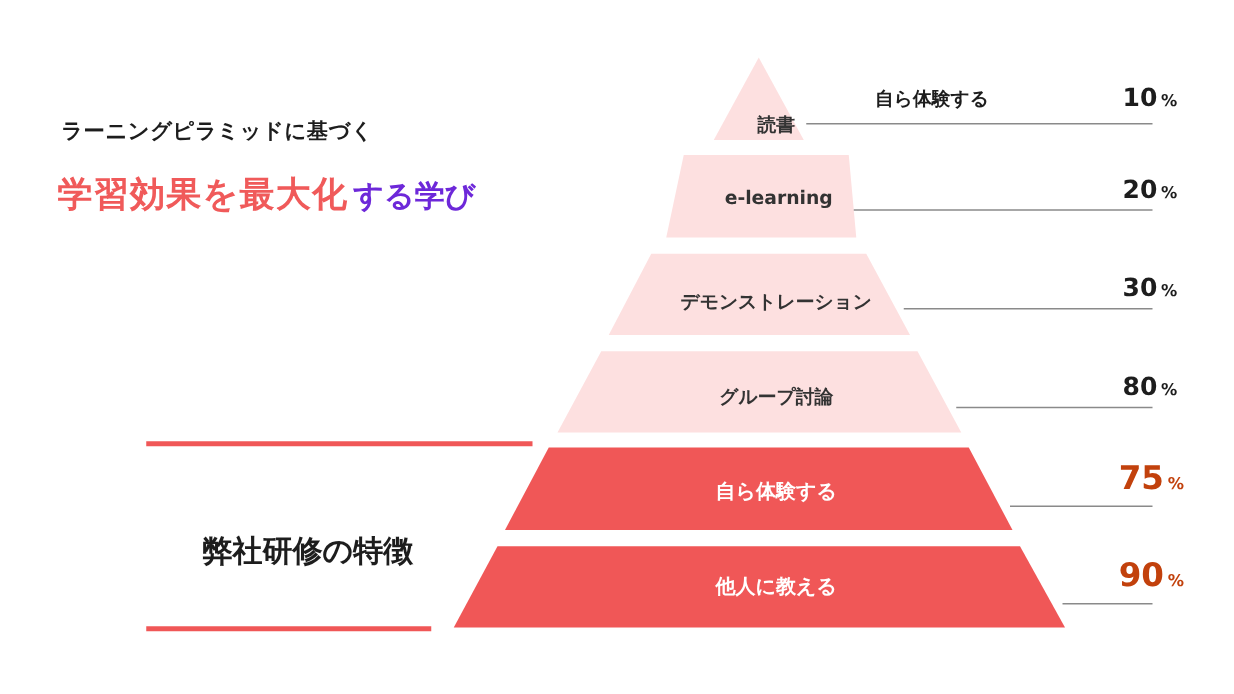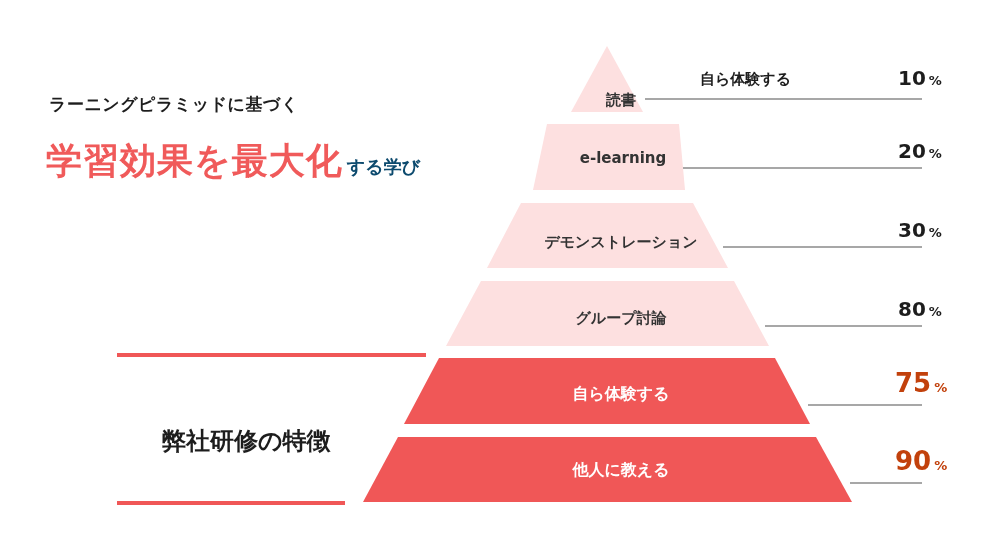--- a/index.html
+++ b/index.html
@@ -1,22 +1,22 @@
 <!DOCTYPE html>
 <html><head>
 <meta charset="utf-8">
 <style>
   html, body { margin: 0; padding: 0; background: #ffffff; }
   body { width: 987px; height: 555px; position: relative; overflow: hidden;
          font-family: "DejaVu Sans", "Liberation Sans", sans-serif; color: #222; }
   .abs { position: absolute; }
   .subtitle { left: 49px; top: 93px; font-size: 17px; font-weight: bold; color: #1d1d1d; letter-spacing: 0.5px; }
   .headline { left: 46px; top: 137px; white-space: nowrap; }
-  .headline .em { font-size: 36px; font-weight: bold; color: #f05a5a; letter-spacing: 1px; }
-  .headline .rest { font-size: 18px; font-weight: bold; color: #0c4a6e; margin-left: 4px; }
+  .headline .em { font-size: 28px; font-weight: bold; color: #f05a5a; letter-spacing: 1px; }
+  .headline .rest { font-size: 24px; font-weight: bold; color: #6d28d9; margin-left: 4px; }
   svg.pyr { position: absolute; left: 0; top: 0; }
   .lvl-label { position: absolute; transform: translate(-50%, -50%); white-space: nowrap;
                font-size: 15px; font-weight: bold; padding-left: 28px; }
   .lvl-label.light { color: #333; }
   .lvl-label.dark { color: #ffffff; font-size: 16px; }
   .retention-header { left: 700px; top: 70px; font-size: 15px; font-weight: bold; color: #1d1d1d; }
   .pct { position: absolute; white-space: nowrap; font-weight: bold; text-align: right; margin-left: 40px; }
   .pct .num { font-size: 20px; }
   .pct .unit { font-size: 13px; margin-left: 3px; }
   .pct.normal { color: #1d1d1d; }

